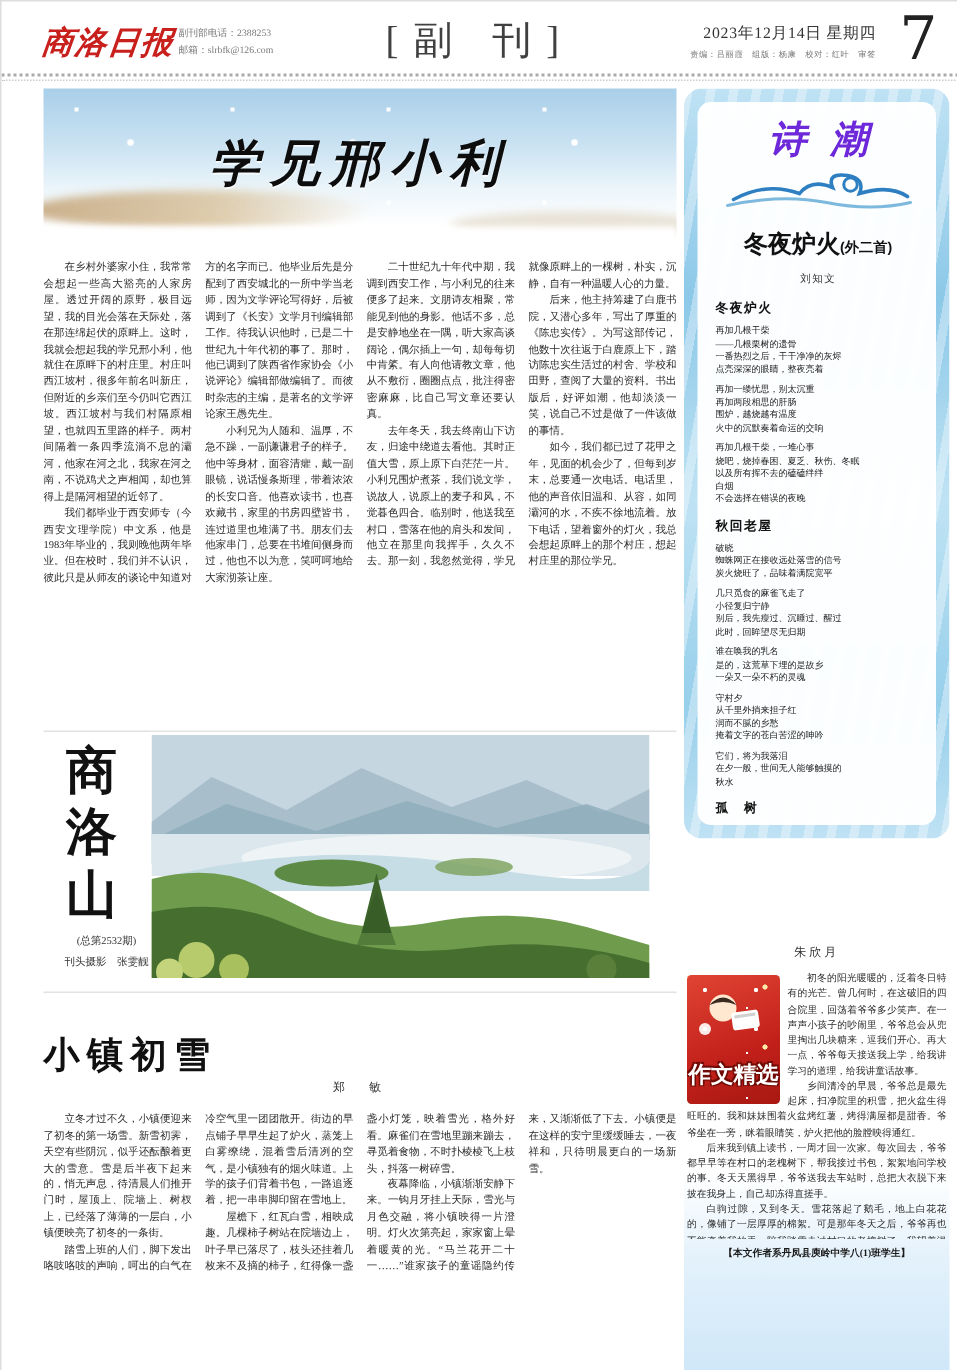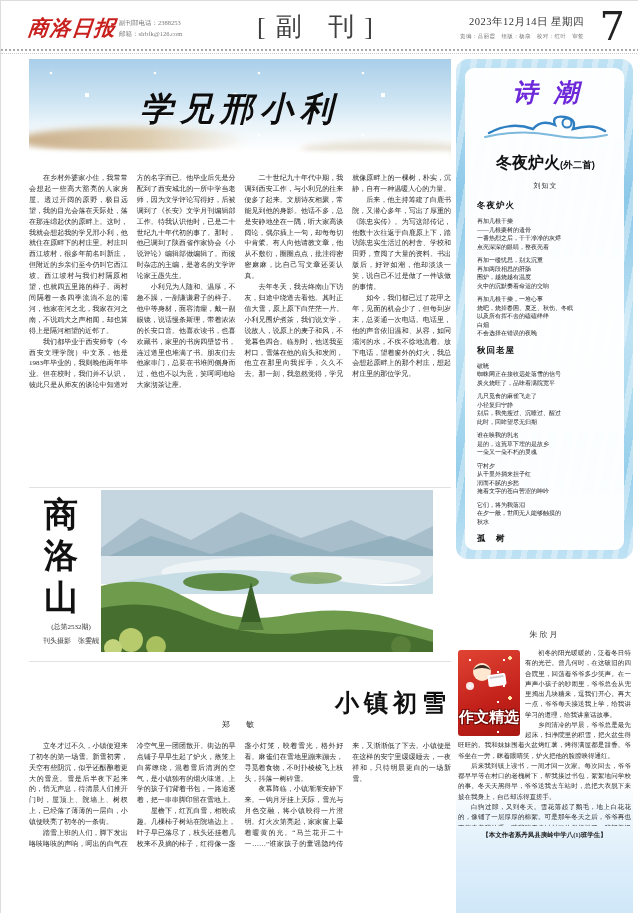--- a/index.html
+++ b/index.html
@@ -47,21 +47,21 @@
 
   
   #slbox{position:absolute;left:28px;top:489px;width:422px;height:168px;}
   .sl-title{position:absolute;left:12px;top:4px;width:40px;font-size:34px;font-weight:900;
             line-height:1.22;text-align:center;color:#111;}
   .sl-issue{position:absolute;left:2px;top:132px;width:80px;text-align:center;font-size:7px;color:#333;}
   .sl-credit{position:absolute;left:2px;top:146px;width:80px;text-align:center;font-size:7px;color:#333;}
   .sl-photo{position:absolute;left:72px;top:0;width:332px;height:162px;display:block;}
 
   
-  .snow-title{position:absolute;left:28px;top:686px;width:422px;text-align:right;
+  .snow-title{position:absolute;left:28px;top:686px;width:422px;text-align:left;
               font-family:"Liberation Sans",sans-serif;font-size:24px;font-weight:900;
               letter-spacing:5px;color:#101010;}
   .snow-author{position:absolute;left:28px;top:718px;width:422px;text-align:center;font-size:8px;color:#333;letter-spacing:4px;}
   #snow-body{position:absolute;left:28px;top:740px;width:422px;height:166px;overflow:hidden;
              column-count:4;column-gap:9px;font-size:7px;line-height:1.55;text-align:justify;color:#2a2a2a;}
   #snow-body p{margin:0;text-indent:2em;}
 
   
   #poetry-box{position:absolute;left:455px;top:58px;width:177px;height:500px;border-radius:12px;
               background:

